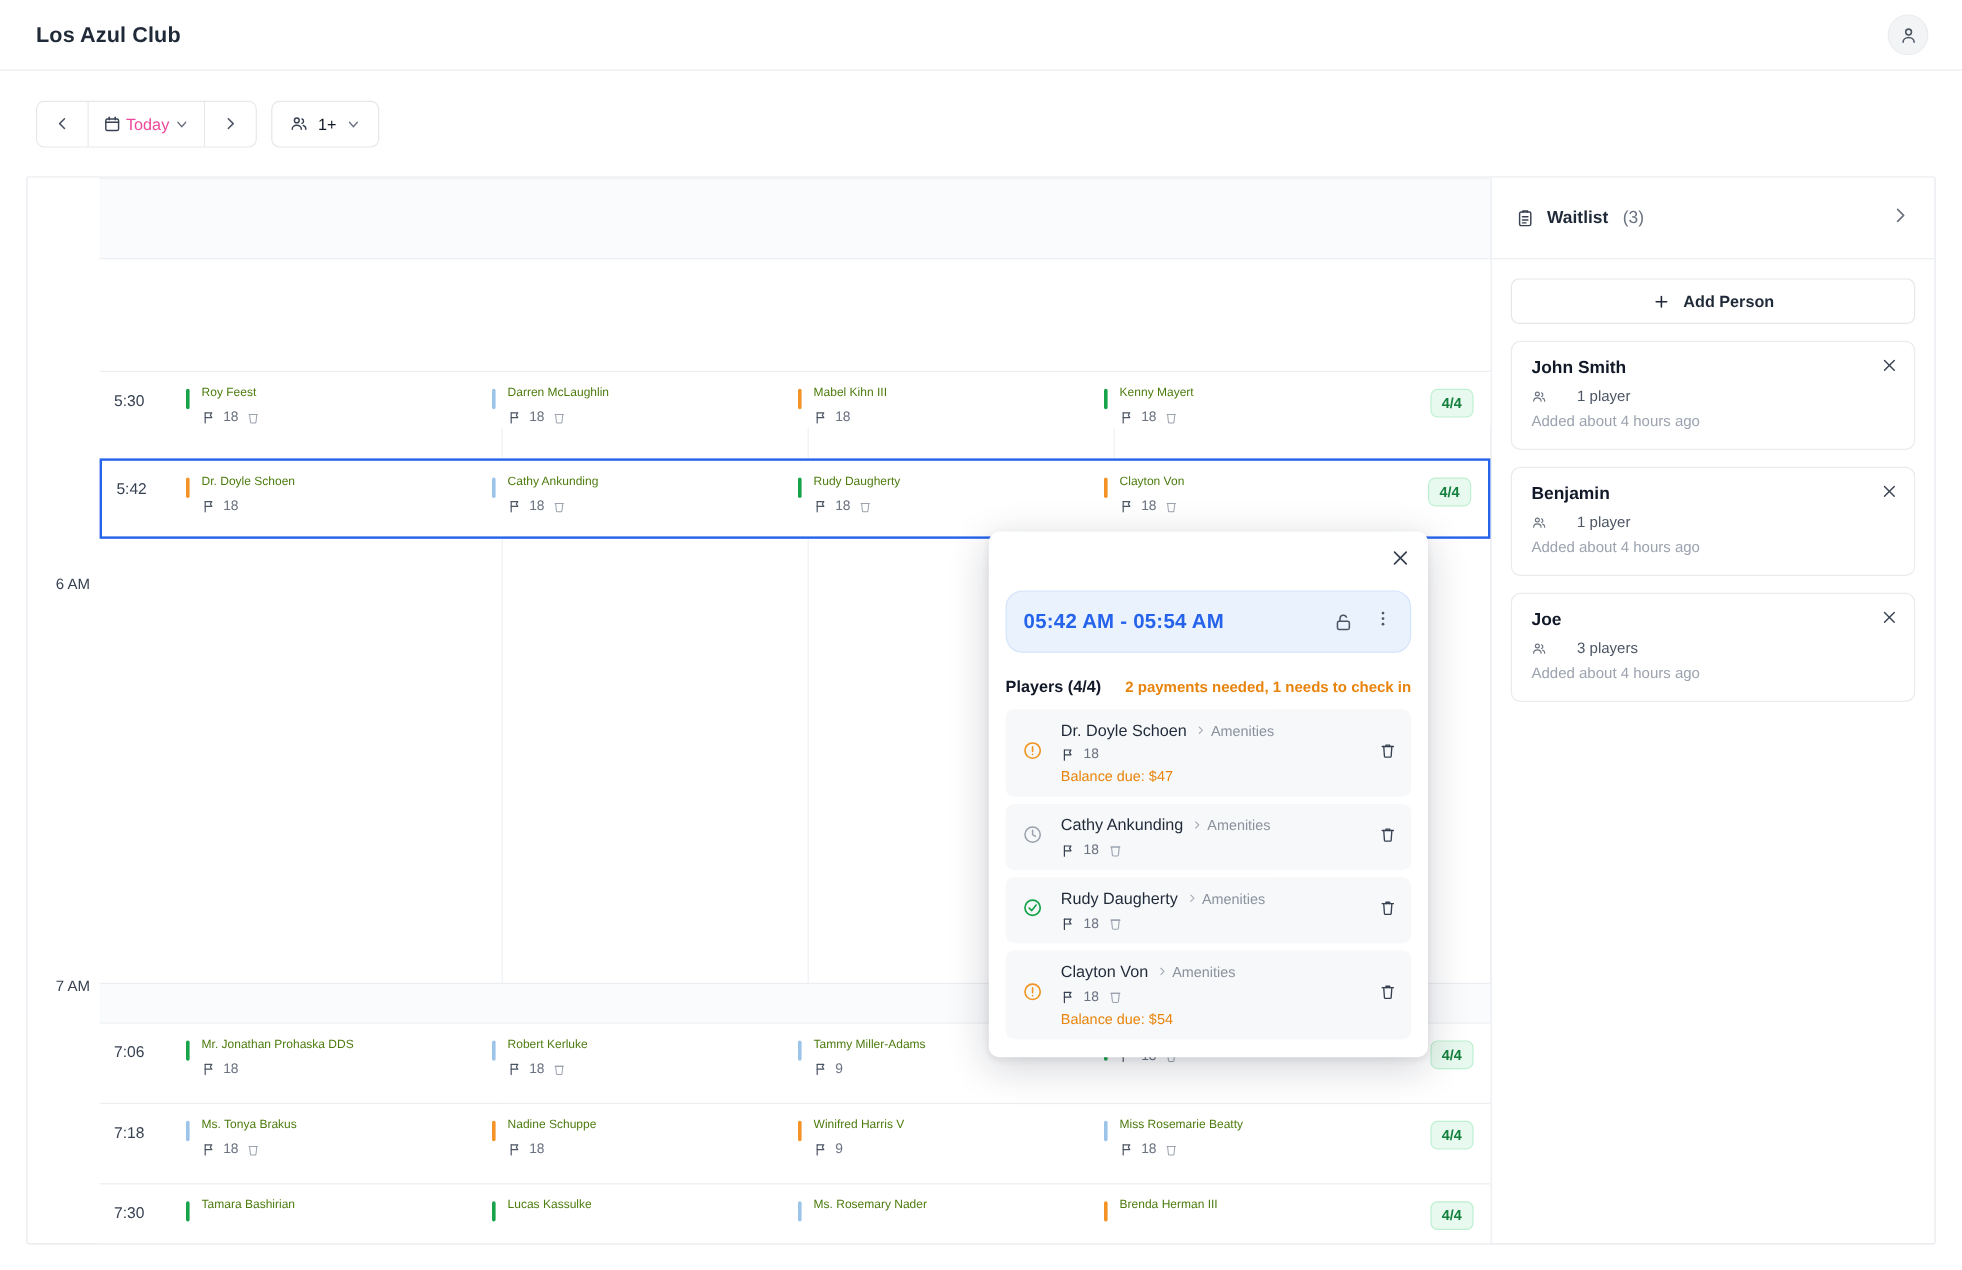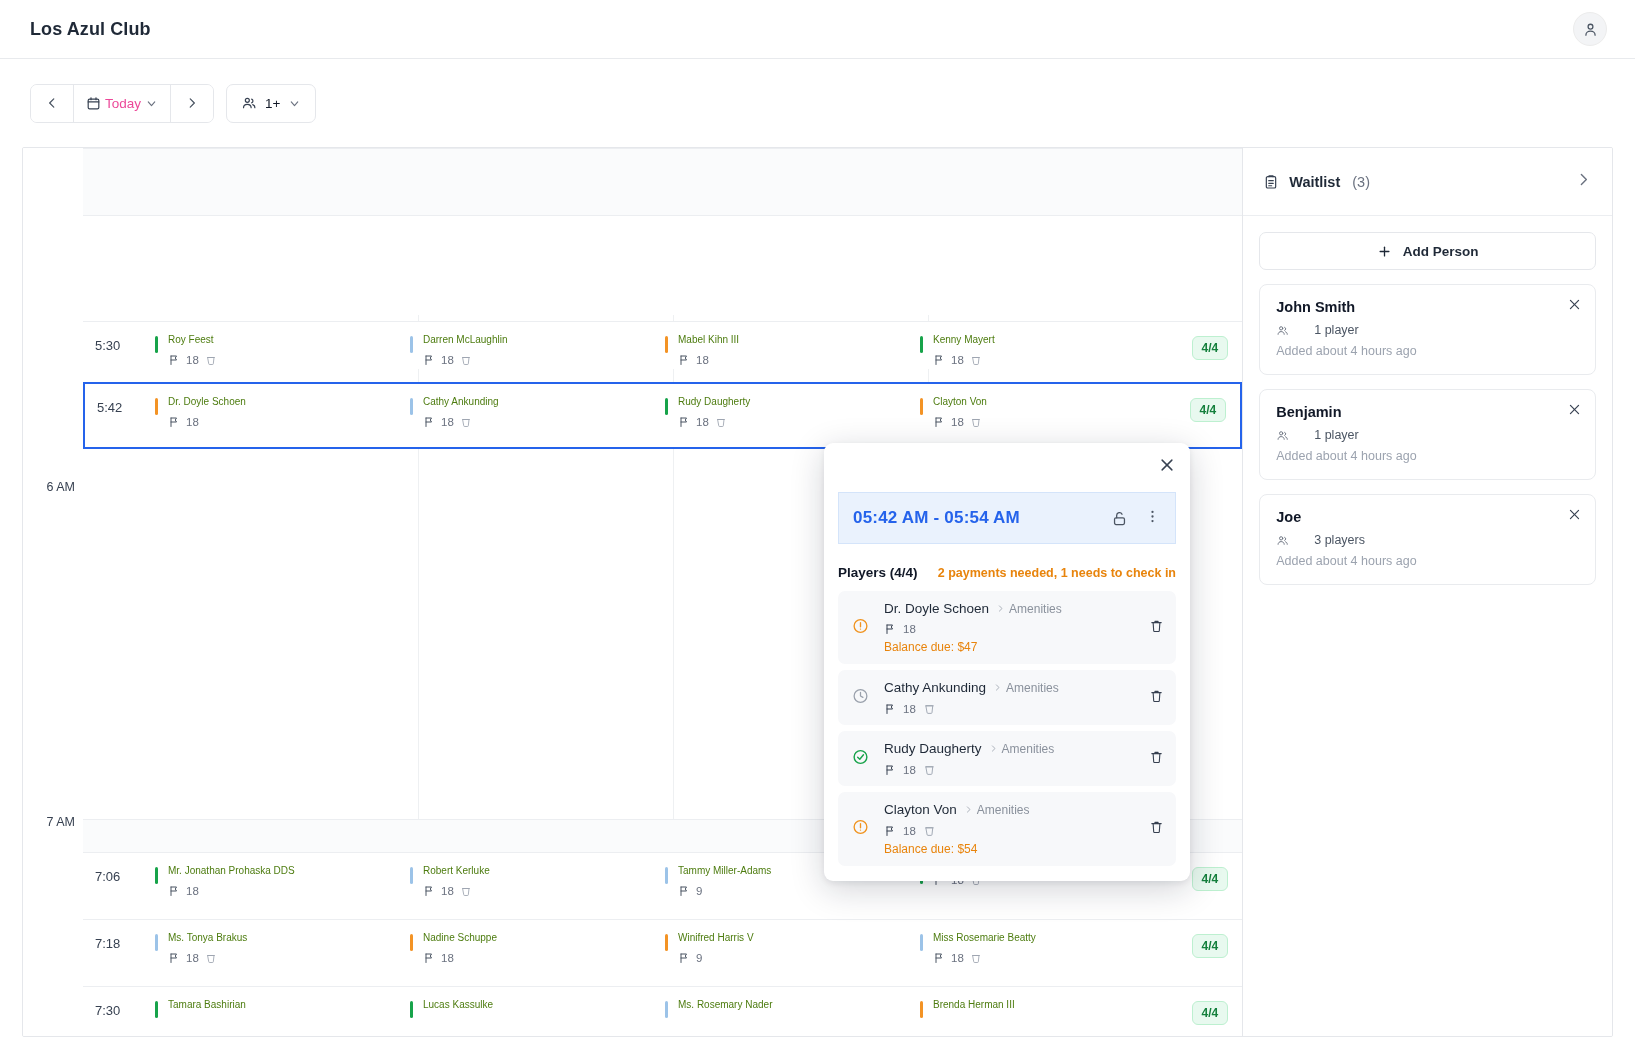--- a/index.html
+++ b/index.html
@@ -154,21 +154,21 @@
   .popup {
     position: absolute; left: 824px; top: 443px;
     width: 366px; height: 438px;
     background: #fff; border-radius: 9px;
     box-shadow: 0 8px 34px rgba(15,23,42,.19), 0 2px 6px rgba(15,23,42,.08);
     z-index: 40; overflow: hidden;
   }
   .pp-close { position: absolute; top: 13px; right: 14px; cursor: pointer; color: #374151; }
   .pp-timebar {
     position: absolute; left: 14px; top: 49px; width: 338px; height: 52px;
-    background: #eaf2fd; border: 1px solid #d4e4fa; border-radius: 0;
+    background: #eaf2fd; border: 1px solid #d4e4fa; border-radius: 14px;
     display: flex; align-items: center; padding: 0 14px;
   }
   .pp-time { font-size: 17px; font-weight: 600; color: #2563eb; letter-spacing: .2px; }
   .pp-timebar .ico { margin-left: auto; color: #4b5563; cursor: pointer; }
   .pp-kebab { margin-left: 16px; color: #4b5563; cursor: pointer; }
   .pp-subhead {
     position: absolute; left: 14px; right: 14px; top: 122px;
     display: flex; align-items: baseline;
   }
   .pp-players { font-size: 13.5px; font-weight: 700; color: #111827; }
@@ -267,21 +267,21 @@
       </div>
 
       <div class="grid-body">
         <div class="colline" style="left:335px"></div>
         <div class="colline" style="left:590px"></div>
         <div class="colline" style="left:845px"></div>
 
         <div class="tt-row empty" style="top:0;height:67px"></div>
         <div class="tt-row empty" style="top:67px;height:100px;background:#fff"></div>
 
-        <div class="tt-row" style="top:173px;height:48px">
+        <div class="tt-row" style="top:161px;height:48px">
           <div class="tt-time">5:30</div>
           <div class="badge-44">4/4</div>
           <div class="slot" style="left:72px">
             <span class="slot-bar" style="background:#17a34a"></span>
             <div class="slot-name">Roy Feest</div>
             <div class="slot-meta">
               <span class="ico">
                   <svg width="12" height="12" viewBox="0 0 24 24" fill="none" stroke="#4b5563" stroke-width="2" stroke-linecap="round" stroke-linejoin="round">
                     <path d="M6 21V4"></path>
                     <path d="M6 4h11l-2.5 4L17 12H6"></path>

